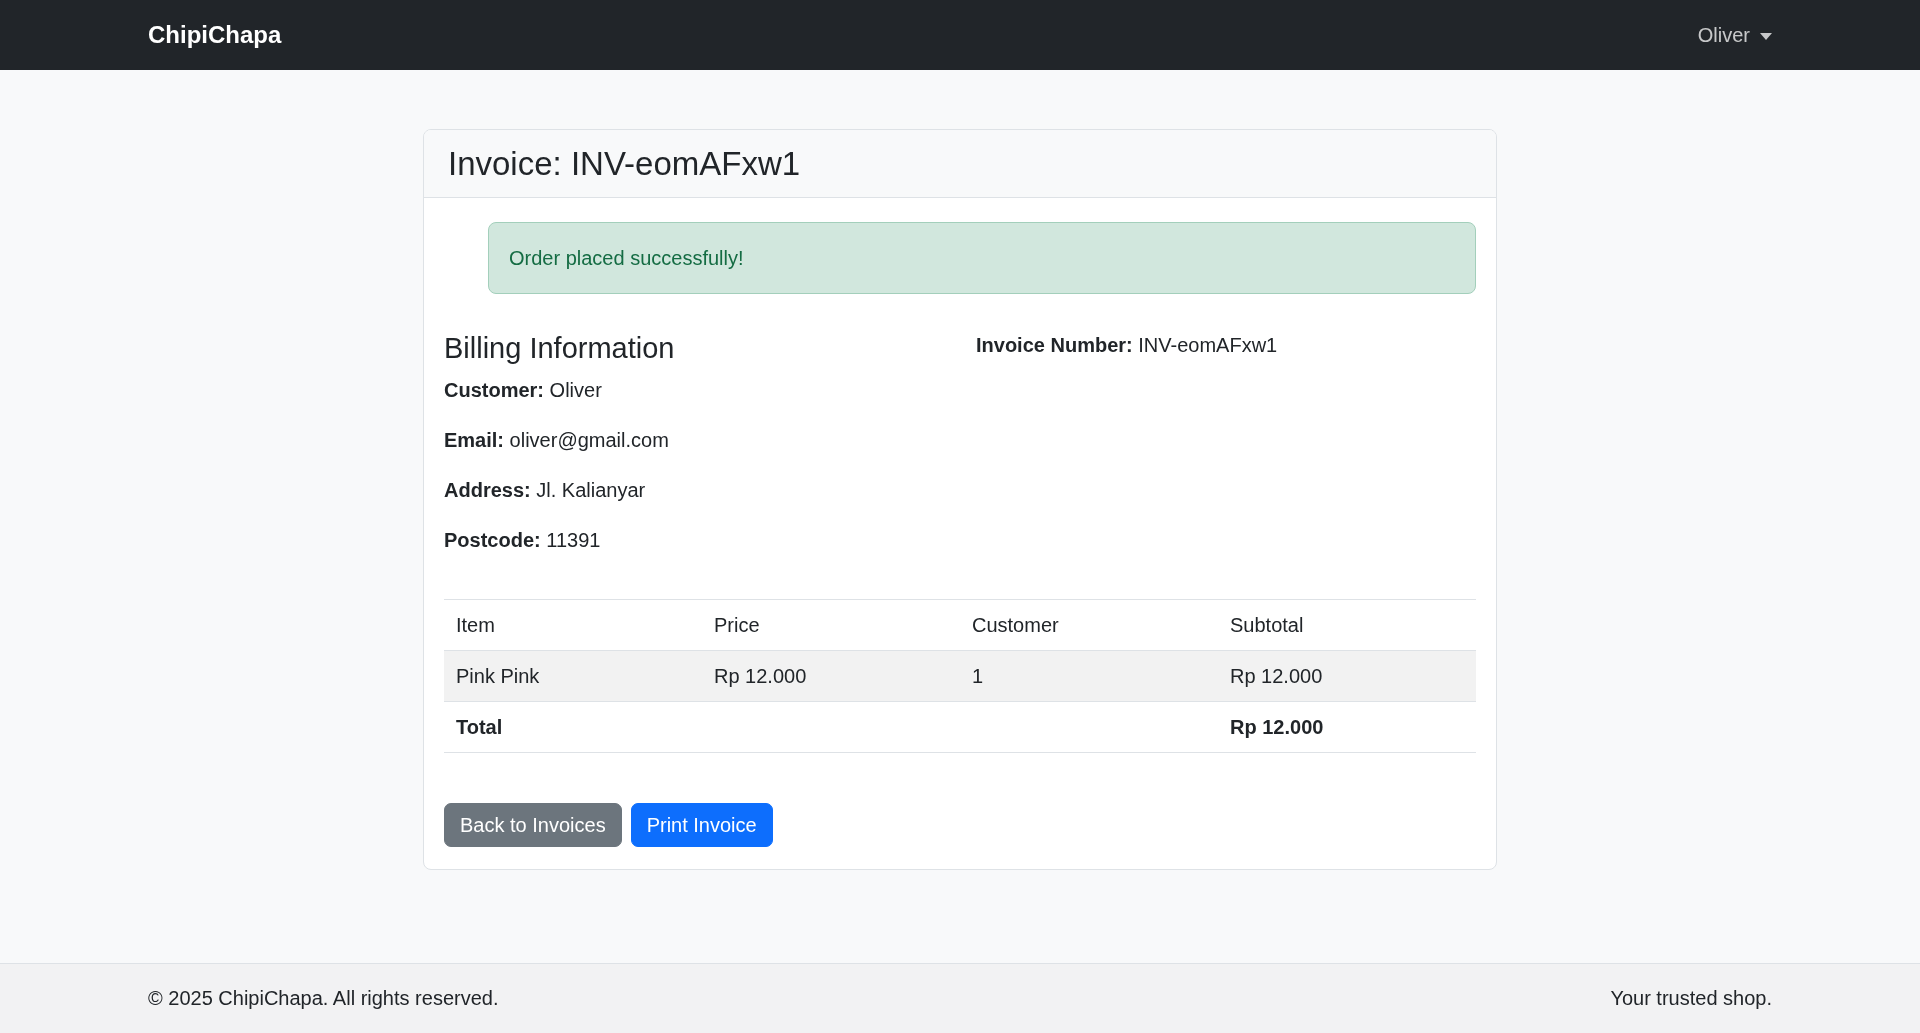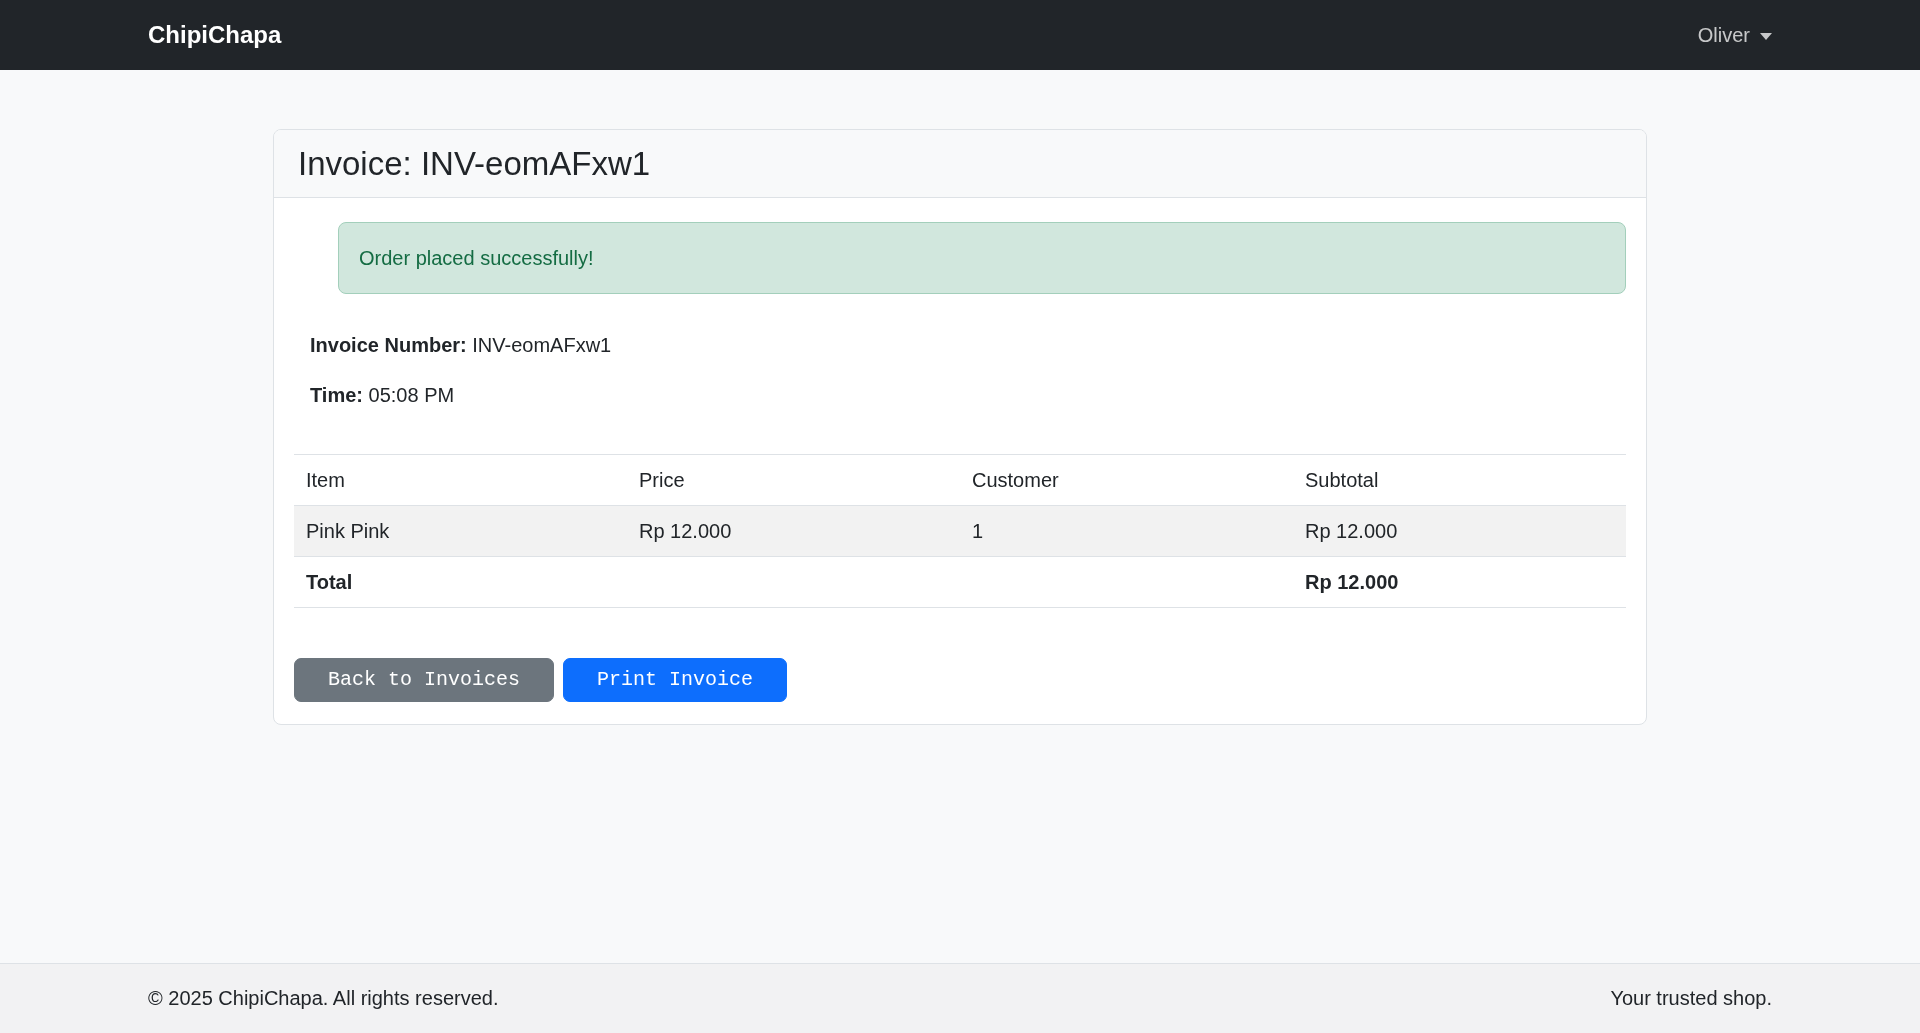--- a/index.html
+++ b/index.html
@@ -50,21 +50,21 @@
     border-left: 6px solid transparent;
     border-right: 6px solid transparent;
     border-top: 7px solid rgba(255,255,255,0.75);
     display: inline-block;
     margin-top: 3px;
   }
 
   
   main { flex: 1 1 auto; }
   .card {
-    width: 1374px;
+    width: 1074px;
     margin: 59px auto 0;
     background: #ffffff;
     border: 1px solid #dee2e6;
     border-radius: 8px;
     overflow: hidden;
   }
   .card-header {
     background: #f8f9fa;
     border-bottom: 1px solid #dee2e6;
     padding: 14px 24px 13px;
@@ -123,24 +123,24 @@
   }
   .items-table th { font-weight: 400; }
   .items-table tbody tr.striped { background: #f2f2f2; }
   .items-table .total-cell { font-weight: 700; }
 
   
   .actions { margin-top: 50px; display: flex; gap: 9px; }
   .btn {
     border: 1px solid transparent;
     border-radius: 7px;
-    font-family: Liberation Mono, monospace;
-    font-size: 20px;
-    line-height: 30px;
-    padding: 6px 33px;
+    font-family: Liberation Sans, sans-serif;
+    font-size: 20px;
+    line-height: 30px;
+    padding: 6px 15px;
     color: #ffffff;
     cursor: pointer;
   }
   .btn-secondary { background: #6c757d; border-color: #6c757d; }
   .btn-primary  { background: #0d6efd; border-color: #0d6efd; }
 
   
   footer {
     flex: 0 0 auto;
     height: 70px;
@@ -178,23 +178,29 @@
         <h1 class="card-title">Invoice: INV-eomAFxw1</h1>
       </div>
 
       <div class="card-body">
 
         <div class="alert-success">
           <span>Order placed successfully!</span>
         </div>
 
         <div class="info-row">
+          <div class="info-col">
+            <h2 class="section-heading">Billing Information</h2>
+            <p class="field"><b>Customer:</b> <span>Oliver</span></p>
+            <p class="field"><b>Email:</b> <span>oliver@gmail.com</span></p>
+            <p class="field"><b>Address:</b> <span>Jl. Kalianyar</span></p>
+            <p class="field"><b>Postcode:</b> <span>11391</span></p>
+          </div>
           <div class="info-col right">
             <p class="field"><b>Invoice Number:</b> <span>INV-eomAFxw1</span></p>
-            <p class="field"><b>Time:</b> <span>05:08 PM</span></p>
           </div>
         </div>
 
         <table class="items-table">
           <thead>
             <tr>
               <th>Item</th>
               <th>Price</th>
               <th>Customer</th>
               <th>Subtotal</th>

